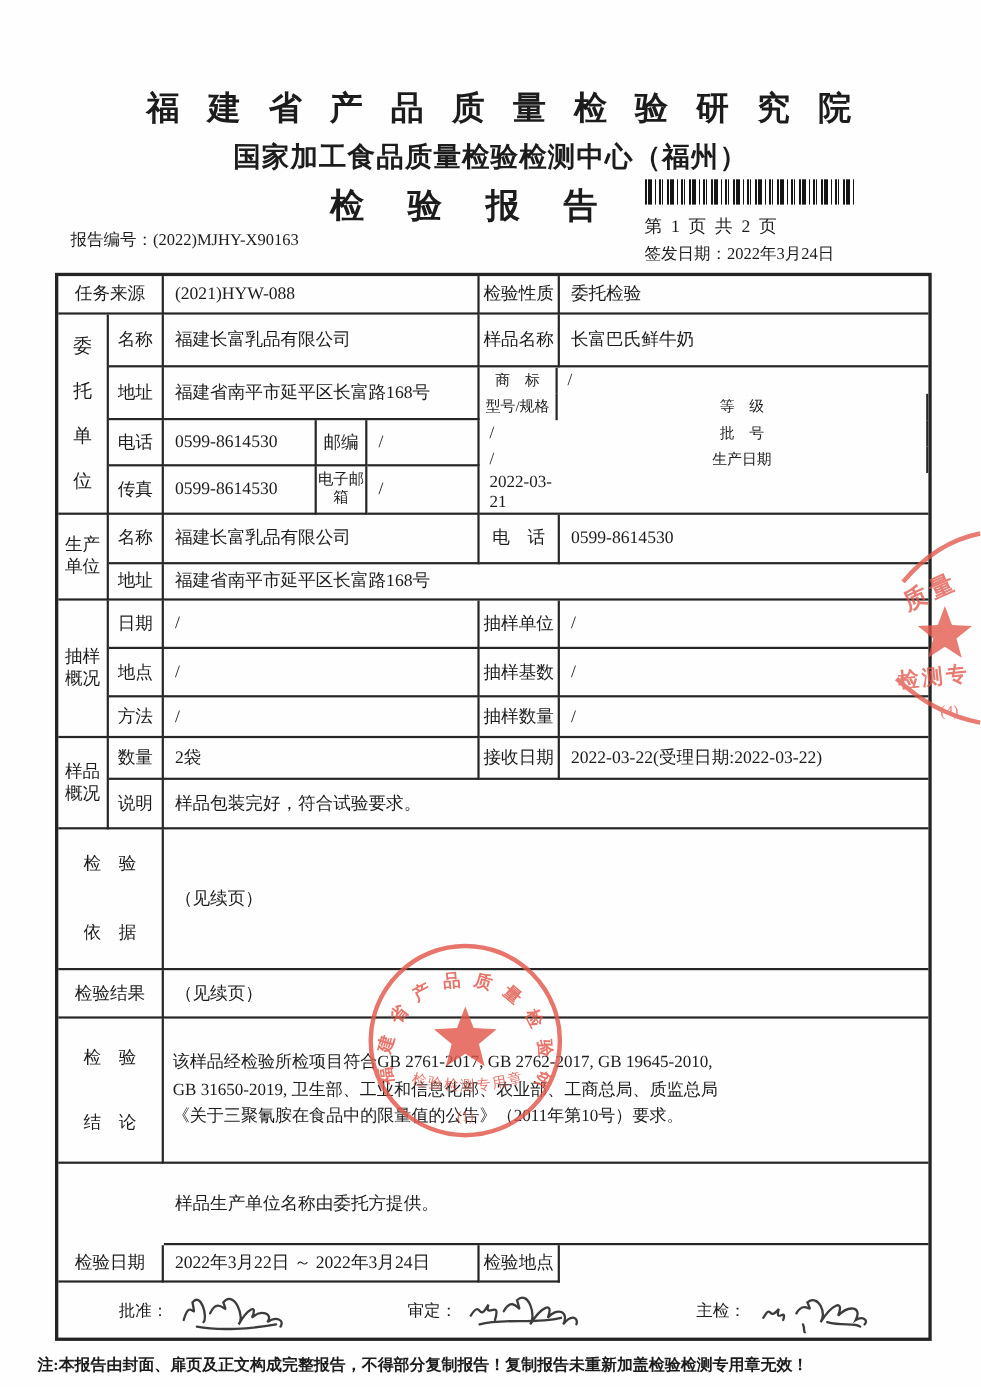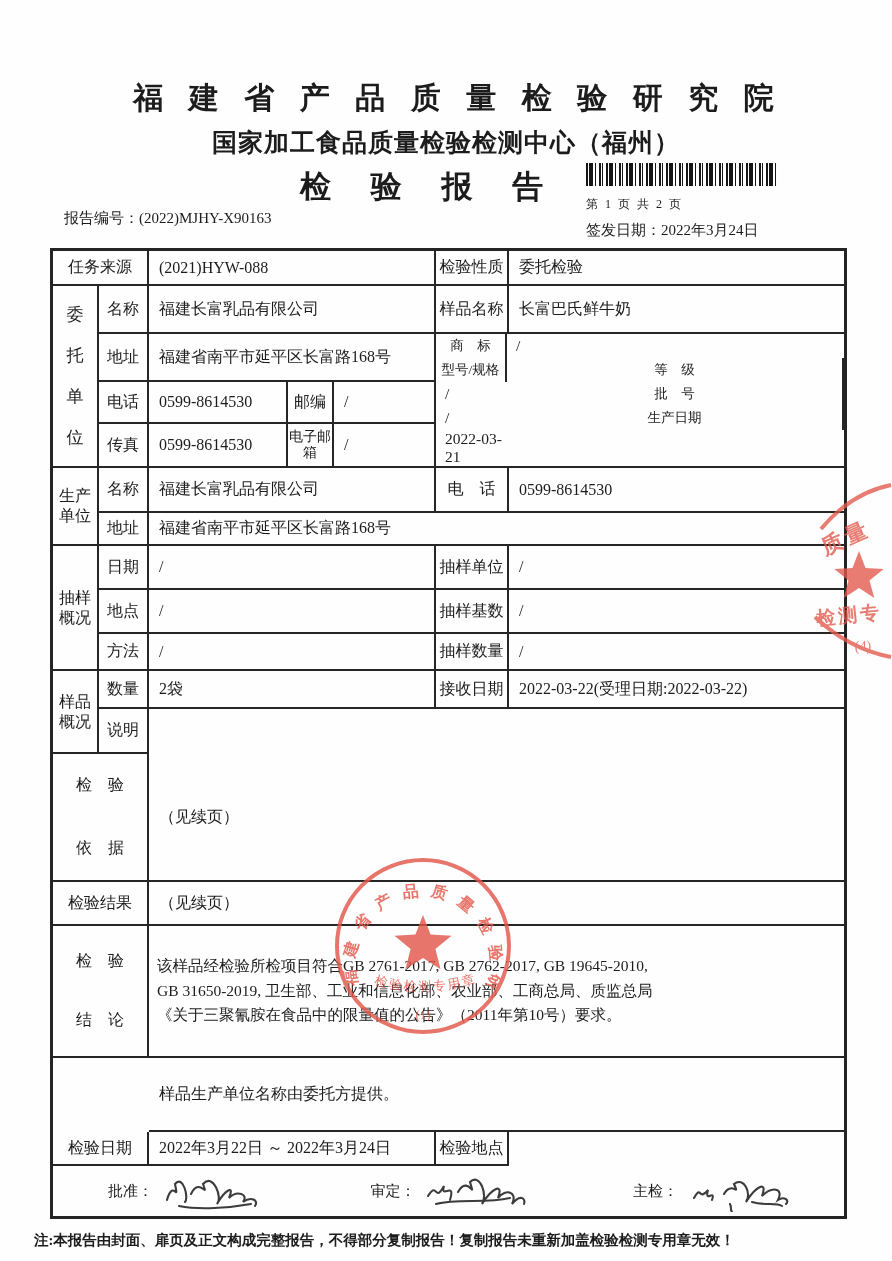--- a/index.html
+++ b/index.html
@@ -7,21 +7,21 @@
         font-family:"Liberation Serif","DejaVu Serif",serif;color:#1c1c1c;}
   
   .org-title{position:absolute;top:78px;left:0;width:892px;text-align:center;
              font-size:30px;font-weight:bold;letter-spacing:9px;white-space:nowrap;padding-left:12px;}
   .center-title{position:absolute;top:126px;left:0;width:892px;text-align:center;
              font-size:25px;font-weight:bold;letter-spacing:1px;}
   .report-title{position:absolute;top:166px;left:300px;font-size:31px;font-weight:bold;
              letter-spacing:16px;white-space:nowrap;}
   .barcode{position:absolute;top:163px;left:586px;width:192px;height:23px;
            background:repeating-linear-gradient(90deg,#151515 0 2px,#fff 2px 3px,#151515 3px 7px,#fff 7px 9px,#151515 9px 10px,#fff 10px 13px,#151515 13px 15px,#fff 15px 16px,#151515 16px 17px,#fff 17px 20px);}
-  .page-info{position:absolute;top:196px;left:586px;font-size:12px;letter-spacing:2px;}
+  .page-info{position:absolute;top:196px;left:586px;font-size:16px;letter-spacing:2px;}
   .report-no{position:absolute;top:209px;left:64px;font-size:15px;}
   .issue-date{position:absolute;top:221px;left:586px;font-size:15px;}
   
   .rtable{position:absolute;top:248px;left:50px;width:797px;
           border:3px solid #242424;display:grid;box-sizing:border-box;
           grid-template-columns:46px 50px 139px 46px 102px 73px 1fr;
           grid-template-rows:35px 48px 48px 42px 44px 45px 33px 44px 44px 37px 38px 45px 128px 44px 132px 74px 34px 50px;}
   .c{border-right:2px solid #262626;border-bottom:2px solid #262626;
      display:flex;align-items:center;font-size:16px;box-sizing:border-box;overflow:hidden;}
   .c.nr{border-right:none;}
@@ -135,20 +135,21 @@
 
     <div class="c lab two" style="grid-area:11/1/13/2">
       <span>样品</span>
       <span>概况</span>
     </div>
     <div class="c lab" style="grid-area:11/2/12/3">数量</div>
     <div class="c val" style="grid-area:11/3/12/6">2袋</div>
     <div class="c lab" style="grid-area:11/6/12/7">接收日期</div>
     <div class="c val nr" style="grid-area:11/7/12/8">2022-03-22(受理日期:2022-03-22)</div>
     <div class="c lab" style="grid-area:12/2/13/3">说明</div>
+    <div class="c val nr" style="grid-area:12/3/13/8">样品包装完好，符合试验要求。</div>
 
     <div class="c lab gap" style="grid-area:13/1/14/3">
       <span>检　验</span>
       <span>依　据</span>
     </div>
     <div class="c val nr" style="grid-area:13/3/14/8">（见续页）</div>
 
     <div class="c lab" style="grid-area:14/1/15/3">检验结果</div>
     <div class="c val nr" style="grid-area:14/3/15/8">（见续页）</div>
 

